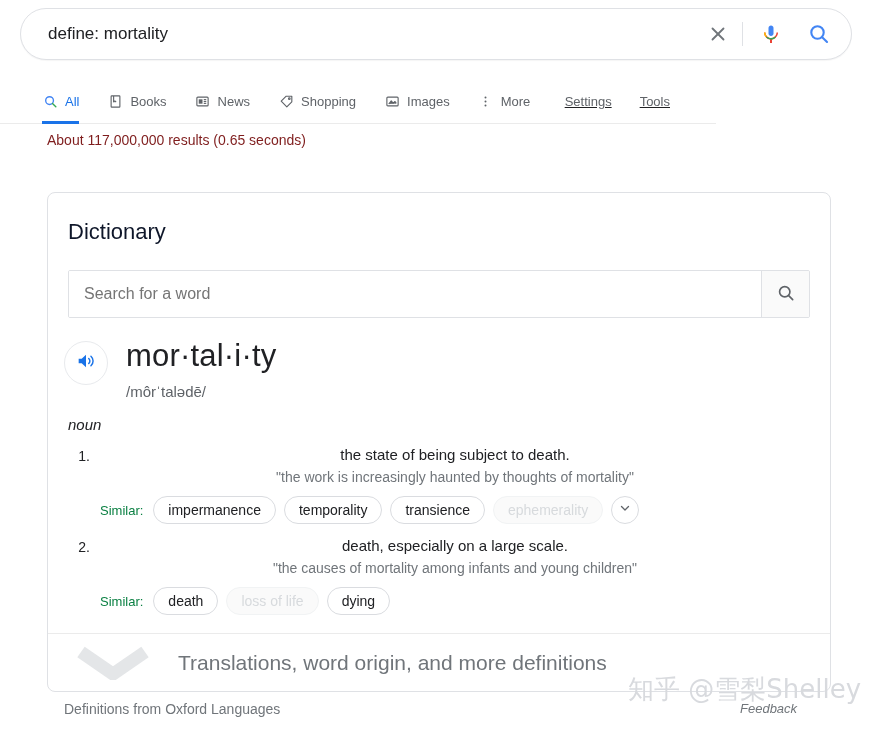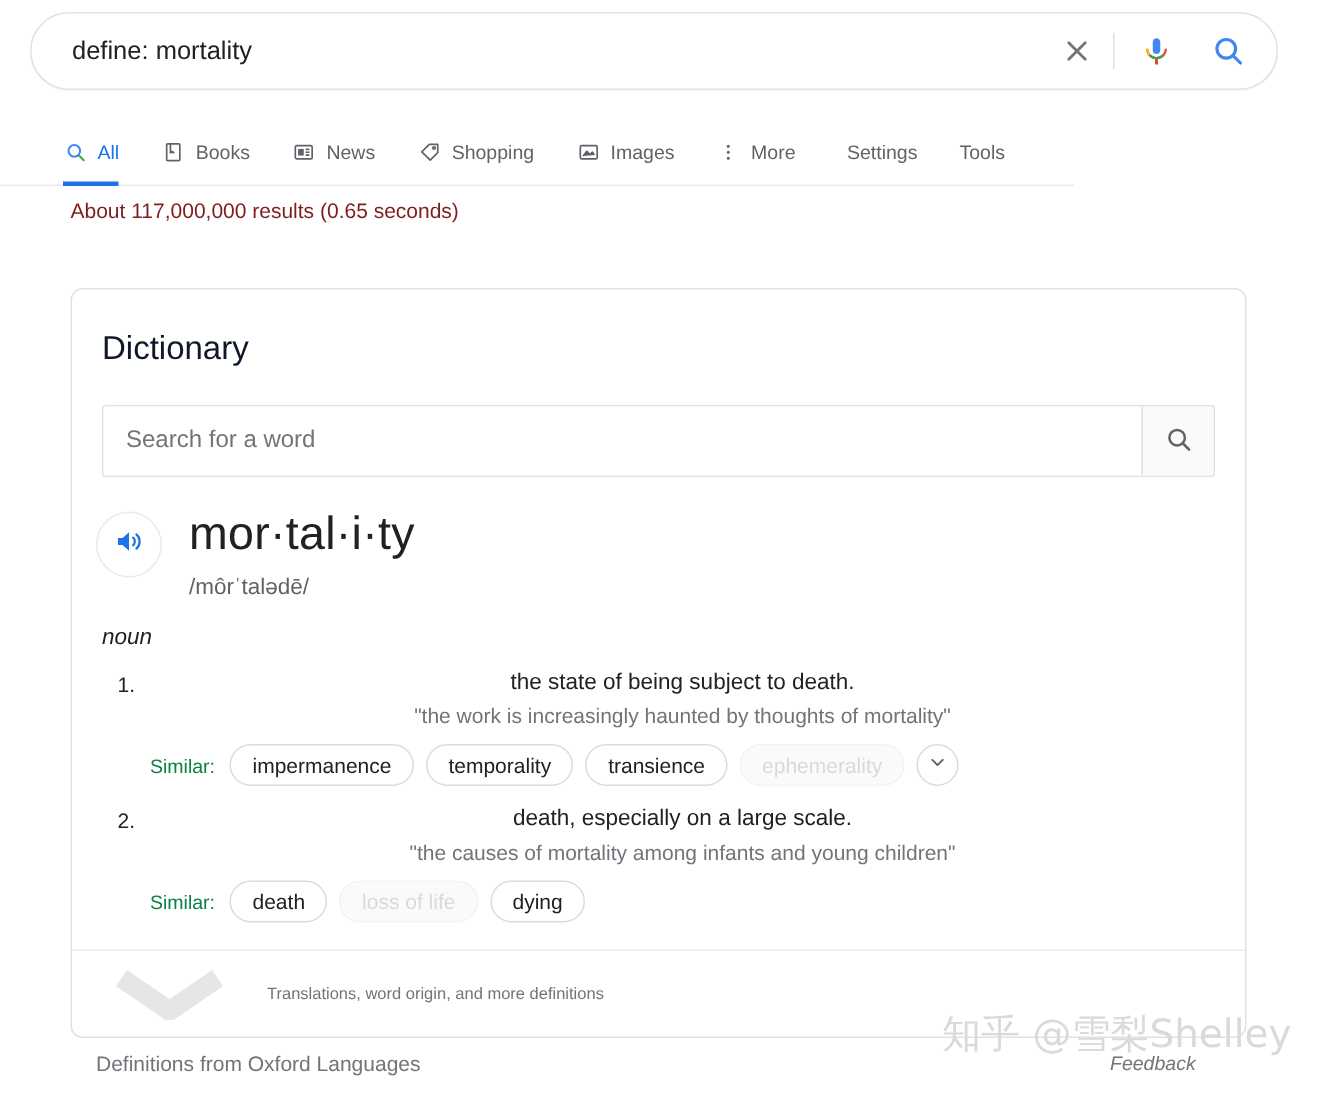--- a/index.html
+++ b/index.html
@@ -44,21 +44,21 @@
     font-size: 13px; color: #5f6368; cursor: pointer;
     position: relative; white-space: nowrap;
   }
   .tab:first-child { padding-left: 10px; }
   .tab.active { color: #1a73e8; }
   .tab.active::after {
     content: ""; position: absolute; left: 10px; right: 14px; bottom: 0;
     height: 3px; background: #1a73e8;
   }
   .tab .tab-ico { display: flex; align-items: center; justify-content: center; width: 16px; height: 16px; }
-  .navright { position: absolute; right: 46px; top: 0; display: flex; align-items: center; height: 46px; gap: 28px; }
+  .navright { position: absolute; right: 46px; top: 0; display: flex; align-items: center; height: 46px; gap: 28px; text-decoration: underline; }
   .navright .nr-item { font-size: 13px; color: #5f6368; cursor: pointer; }
 
   
   .stats {
     position: absolute; left: 47px; top: 132px;
     font-size: 14px; color: #7f1d1d; white-space: nowrap; text-align: center;
   }
 
   
   .card {
@@ -136,21 +136,21 @@
     border: 1px solid #dadce0; background: #fff; cursor: pointer;
   }
 
   
   .card-footer {
     position: absolute; left: 0; right: 0; bottom: 0; height: 58px;
     border-top: 1px solid #ebebeb;
     display: flex; align-items: center; cursor: pointer;
   }
   .footer-chevron { width: 130px; display: flex; align-items: center; justify-content: center; }
-  .footer-text { font-size: 11px; color: #70757a; }
+  .footer-text { font-size: 21px; color: #70757a; }
 
   
   .source {
     position: absolute; left: 64px; top: 701px;
     font-size: 14px; color: #70757a; white-space: nowrap;
   }
   .feedback {
     position: absolute; left: 740px; top: 701px;
     font-size: 13px; color: #70757a; font-style: italic; cursor: pointer; white-space: nowrap;
   }

